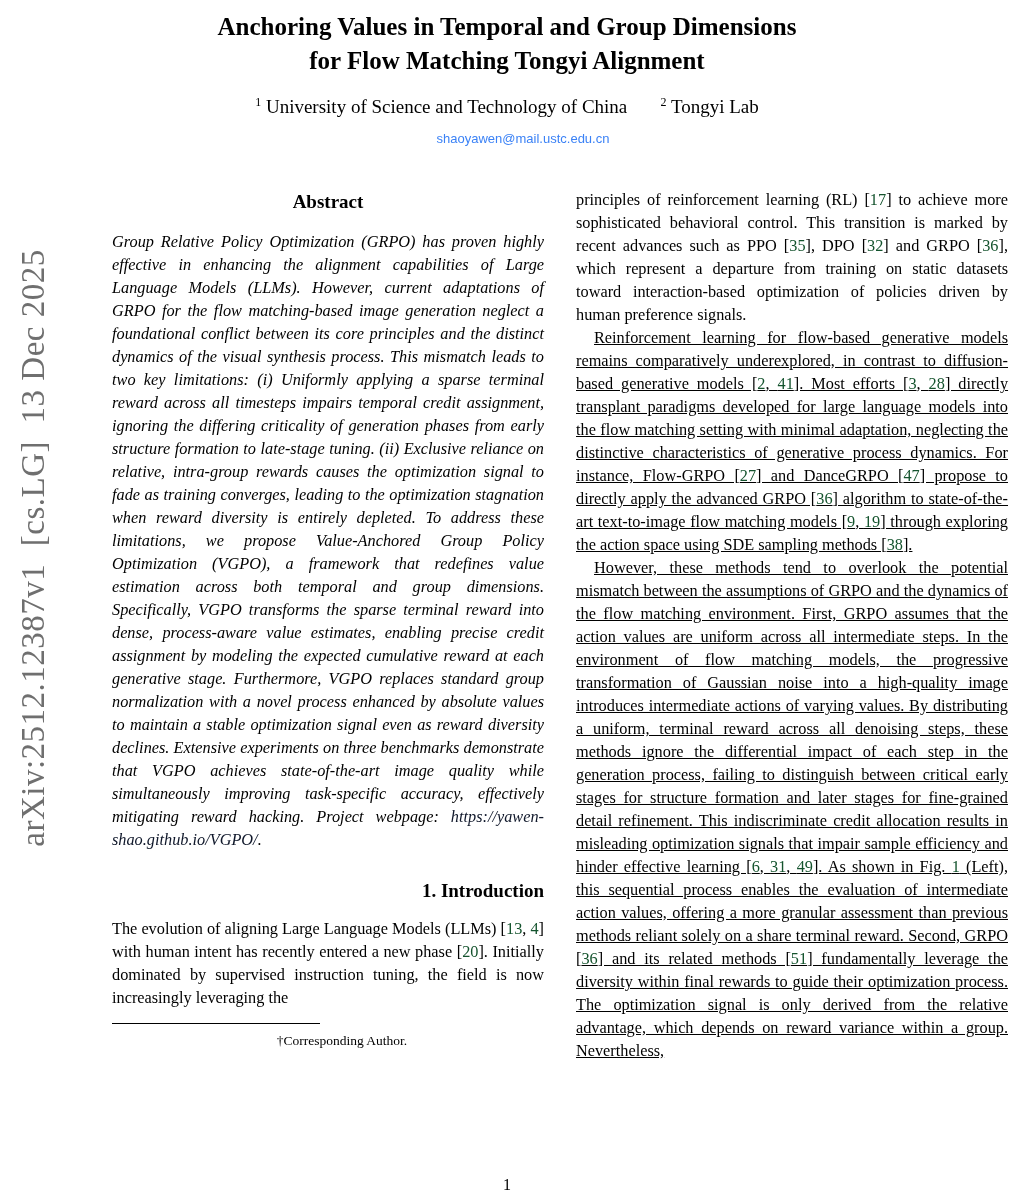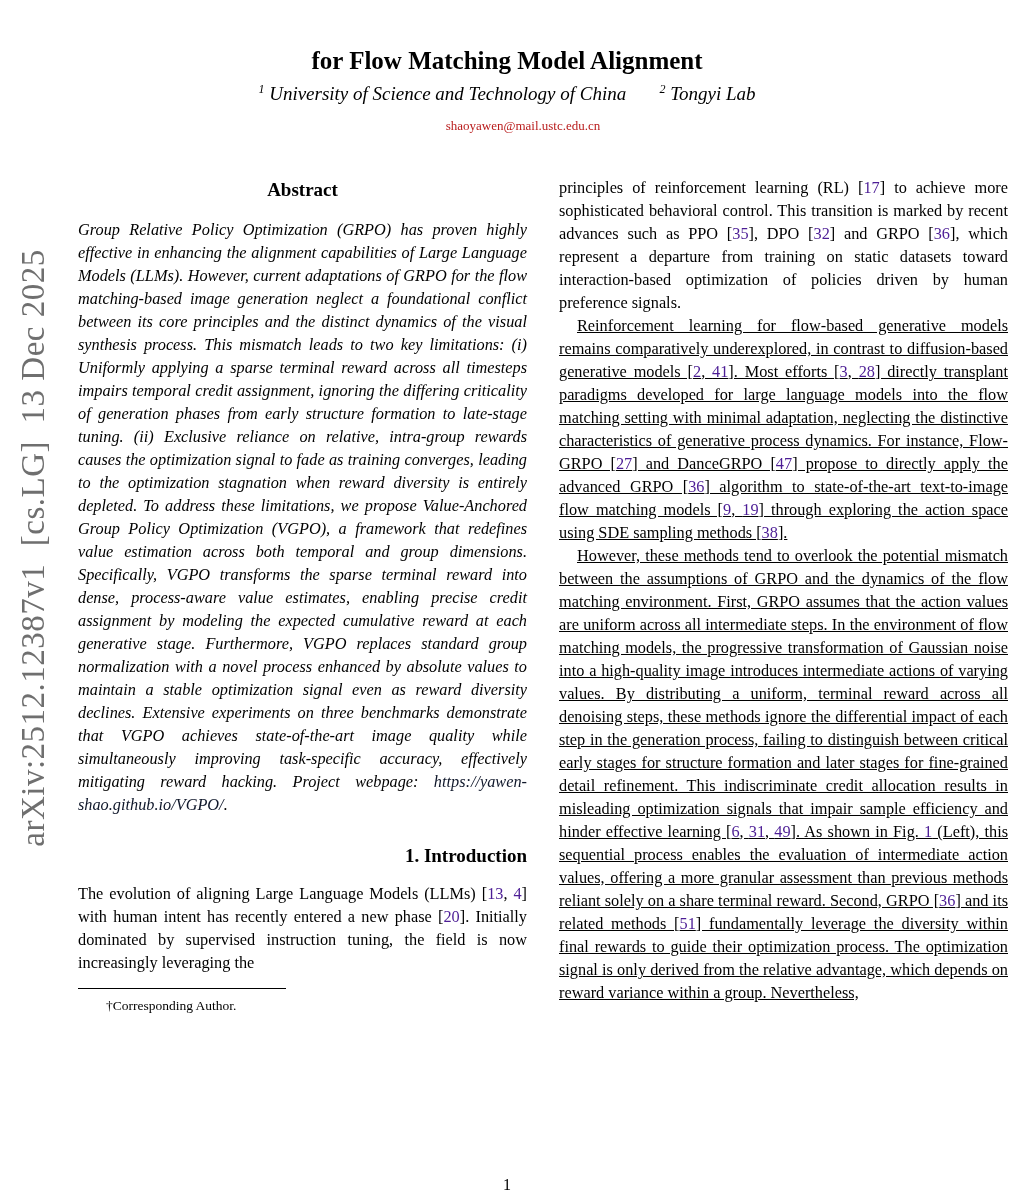--- a/index.html
+++ b/index.html
@@ -23,32 +23,32 @@
   }
   .header { text-align: center; padding-top: 10px; }
   .title {
     font-size: 25px;
     font-weight: bold;
     line-height: 34px;
     margin: 0;
   }
   .authors { margin-top: 38px; font-size: 19px; }
   sup { font-size: 12px; line-height: 0; }
-  .affil { margin-top: 5px; font-size: 19px; font-style: italic; }
+  .affil { margin-top: 18px; font-size: 19px; }
   .email {
     margin-top: 13px;
-    font-family: Liberation Serif, serif;
+    font-family: Liberation Sans, sans-serif;
     font-size: 13px;
-    color: #b91c1c;
+    color: #3b82f6;
     padding-left: 32px;
   }
   .columns {
     display: flex;
     gap: 32px;
-    padding: 42px 6px 0 78px;
+    padding: 42px 6px 0 112px;
   }
   .col {
     flex: 1;
     font-size: 16.3px;
     line-height: 23px;
     text-align: justify;
     hyphens: auto;
   }
   .abstract-head {
     text-align: center;
@@ -58,48 +58,48 @@
   }
   .abstract { font-style: italic; margin: 0; }
   .section-head {
     font-size: 19px;
     font-weight: bold;
     margin: 28px 0 15px 0;
     text-align: right;
   }
   p { margin: 0; }
   p.indent { text-indent: 18px; text-decoration: underline; }
-  .cite { color: #4c1d95; margin-top: 36px; }
+  .cite { color: #14532d; margin-top: 36px; }
   .link { color: #0f172a; }
   .footnote-rule {
     border: none;
     border-top: 1px solid #000;
     width: 208px;
     margin: 14px 0 0 0;
   }
   .footnote {
     font-size: 13.5px;
     margin-top: 5px;
     padding-left: 28px;
-    text-align: left;
+    text-align: center;
   }
   .pageno {
     position: absolute;
     bottom: 6px; left: 0; right: 0;
     text-align: center;
     font-size: 16px;
   }
 </style>
 </head>
 <body>
 
 <div class="arxiv-stamp">arXiv:2512.12387v1&nbsp;&nbsp;[cs.LG]&nbsp;&nbsp;13 Dec 2025</div>
 
 <div class="header">
-  <h1 class="title"><br><span>for Flow Matching Model Alignment</span></h1>
+  <h1 class="title"><span>Anchoring Values in Temporal and Group Dimensions</span><br><span>for Flow Matching Tongyi Alignment</span></h1>
   <div class="affil"><sup>1</sup> University of Science and Technology of China&nbsp;&nbsp;&nbsp;&nbsp;&nbsp;&nbsp;&nbsp;<sup>2</sup> Tongyi Lab</div>
   <div class="email">shaoyawen@mail.ustc.edu.cn</div>
 </div>
 
 <div class="columns">
   <div class="col">
     <h2 class="abstract-head">Abstract</h2>
     <p class="abstract">Group Relative Policy Optimization (GRPO) has proven highly effective in enhancing the alignment capabilities of Large Language Models (LLMs). However, current adaptations of GRPO for the flow matching-based image generation neglect a foundational conflict between its core principles and the distinct dynamics of the visual synthesis process. This mismatch leads to two key limitations: (i) Uniformly applying a sparse terminal reward across all timesteps impairs temporal credit assignment, ignoring the differing criticality of generation phases from early structure formation to late-stage tuning. (ii) Exclusive reliance on relative, intra-group rewards causes the optimization signal to fade as training converges, leading to the optimization stagnation when reward diversity is entirely depleted. To address these limitations, we propose Value-Anchored Group Policy Optimization (VGPO), a framework that redefines value estimation across both temporal and group dimensions. Specifically, VGPO transforms the sparse terminal reward into dense, process-aware value estimates, enabling precise credit assignment by modeling the expected cumulative reward at each generative stage. Furthermore, VGPO replaces standard group normalization with a novel process enhanced by absolute values to maintain a stable optimization signal even as reward diversity declines. Extensive experiments on three benchmarks demonstrate that VGPO achieves state-of-the-art image quality while simultaneously improving task-specific accuracy, effectively mitigating reward hacking. Project webpage: <span class="link">https://yawen-shao.github.io/VGPO/</span>.</p>
     <h2 class="section-head">1. Introduction</h2>
     <p>The evolution of aligning Large Language Models (LLMs) [<span class="cite">13</span>, <span class="cite">4</span>] with human intent has recently entered a new phase [<span class="cite">20</span>]. Initially dominated by supervised instruction tuning, the field is now increasingly leveraging the</p>

